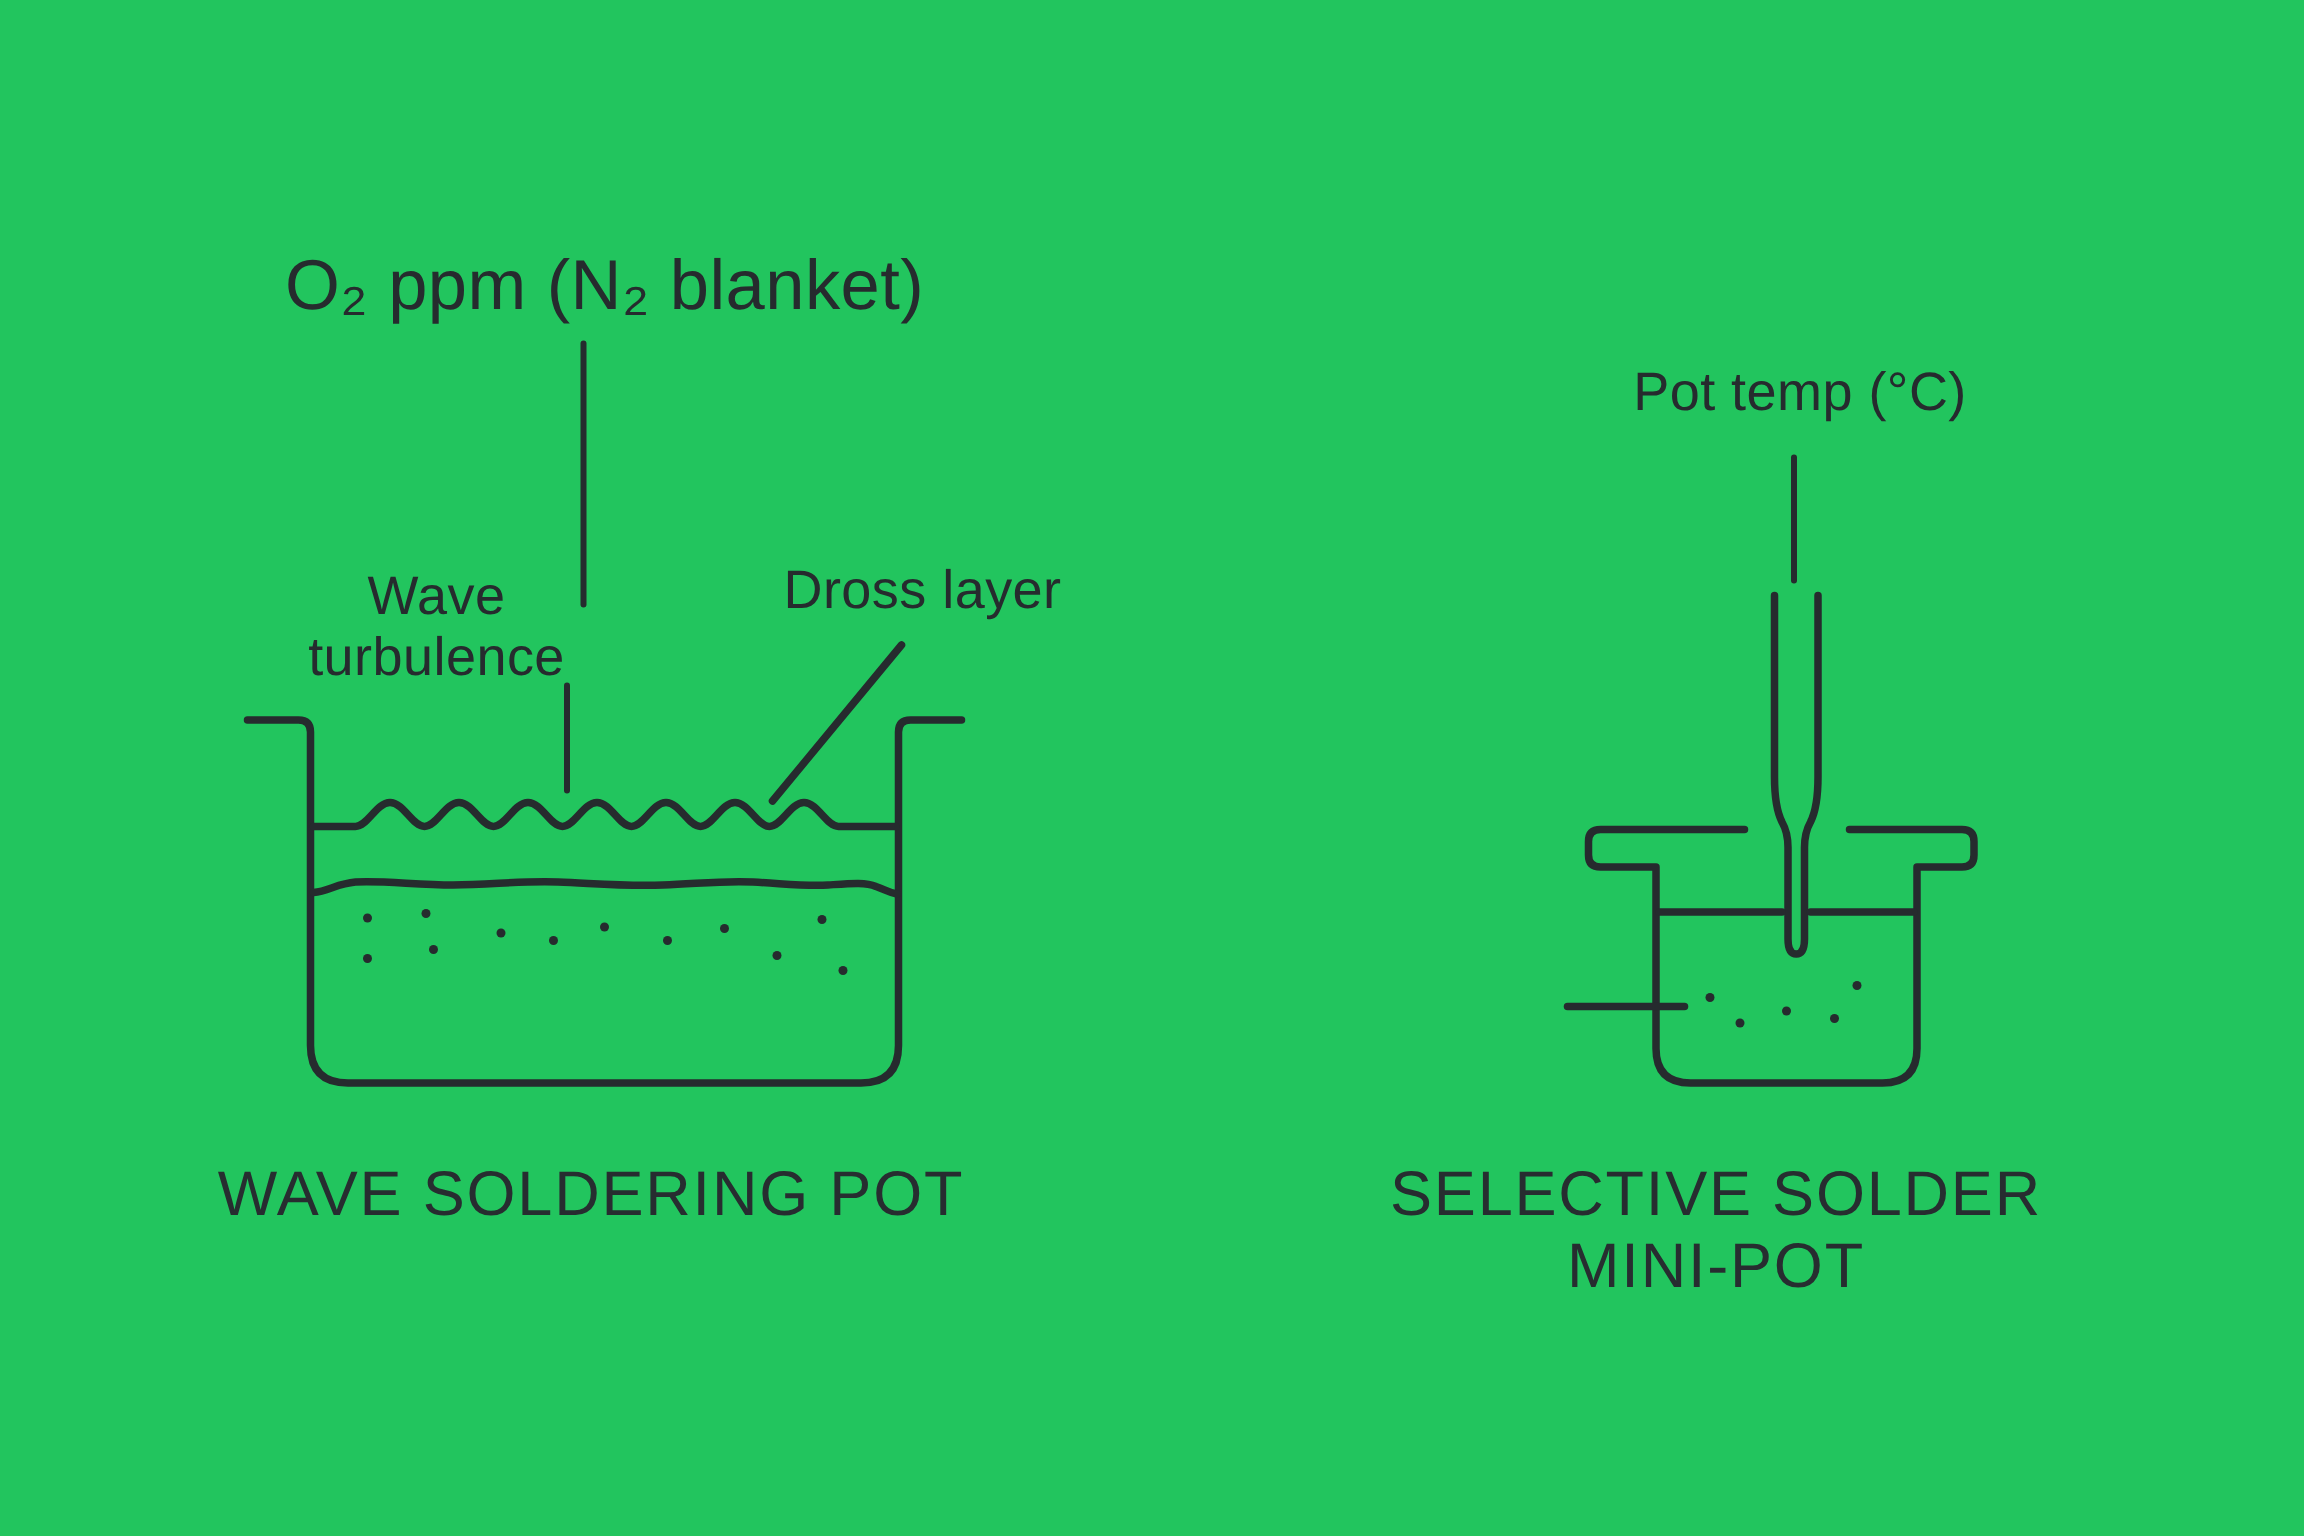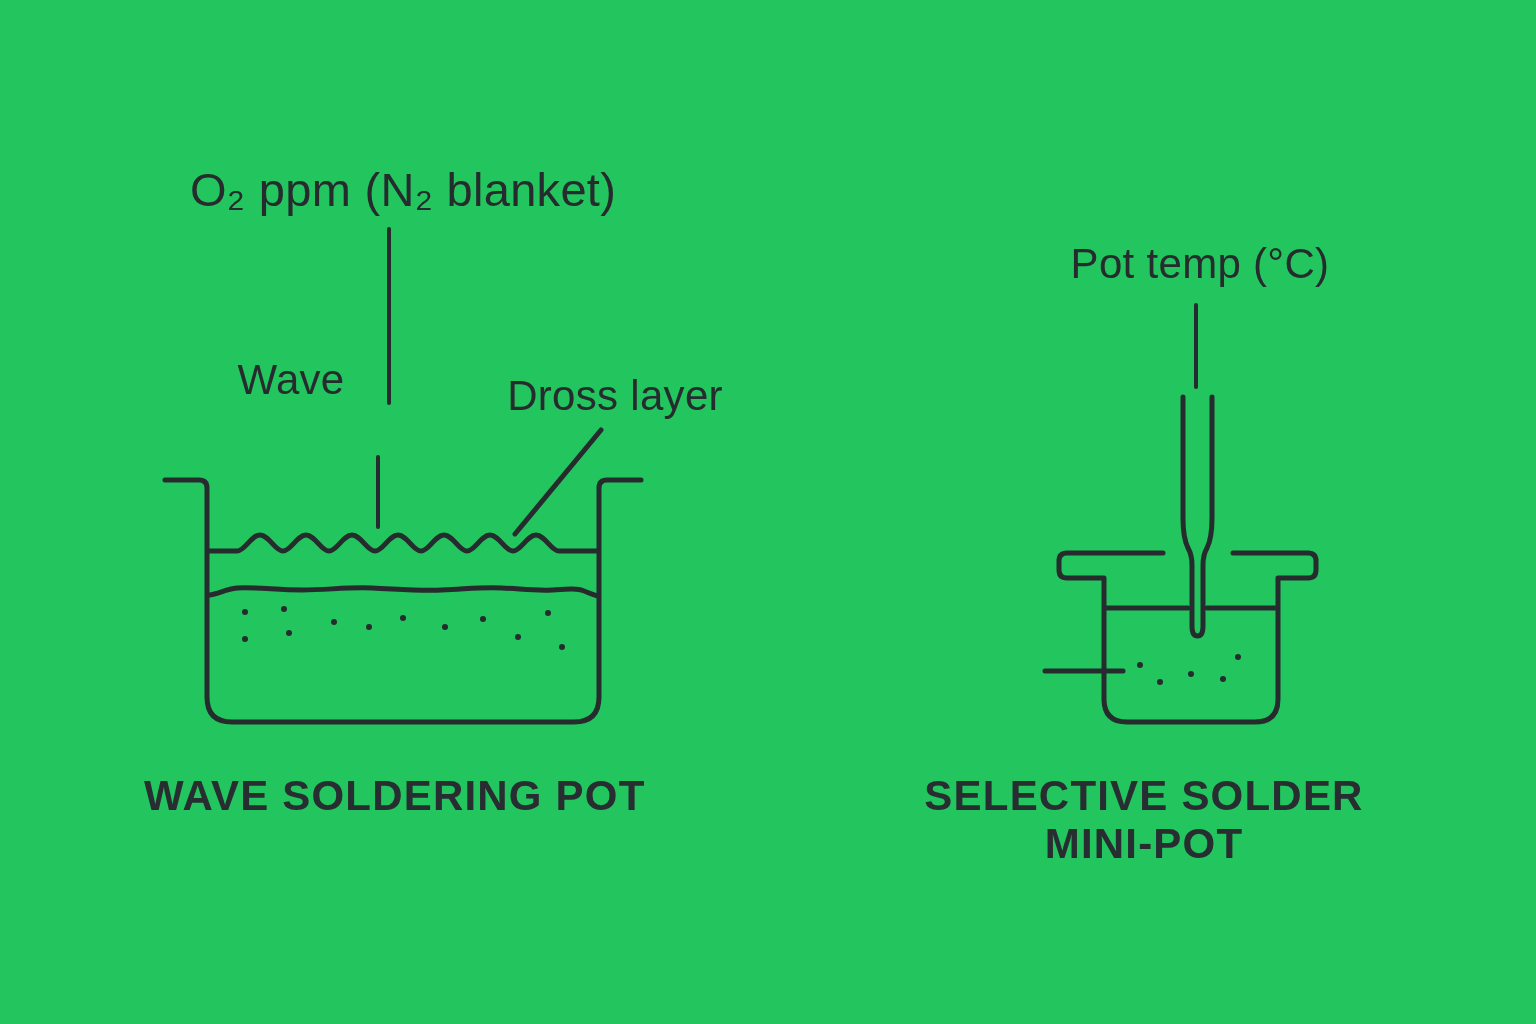--- a/index.html
+++ b/index.html
@@ -18,35 +18,35 @@
   }
   #diagram-svg {
     position: absolute;
     left: 0;
     top: 0;
   }
   .label {
     position: absolute;
     text-align: center;
     color: #262b2e;
-    font-size: 42px;
+    font-size: 36px;
     line-height: 1.14;
     letter-spacing: 0.3px;
     white-space: nowrap;
   }
   .label .line { display: block; }
   .o2 {
     left: 190px;
     top: 163px;
     width: 400px;
     font-size: 47px;
   }
   .wave-turb {
     left: 141px;
-    top: 356px;
+    top: 376px;
     width: 300px;
   }
   .dross {
     left: 465px;
     top: 372px;
     width: 300px;
     text-align: center;
   }
   .pot-temp {
     left: 1050px;
@@ -55,21 +55,21 @@
   }
   .cufe {
     left: 772px;
     top: 645px;
     width: 300px;
   }
   .title {
     position: absolute;
     text-align: center;
     font-size: 42px;
-    font-weight: 700;
+    font-weight: 400;
     letter-spacing: 1.2px;
     line-height: 1.15;
     color: #272d30;
     white-space: nowrap;
   }
   .title-left {
     left: 144px;
     top: 772px;
     width: 500px;
   }
@@ -148,20 +148,21 @@
 
       <path stroke-width="4" d="M1196,305 V387"></path>
       <path d="M1045,671 H1123"></path>
     </g>
   </svg>
 
   <div class="label o2">O₂ ppm (N₂ blanket)</div>
 
   <div class="label wave-turb">
     <span class="line">Wave</span>
+    <span class="line">turbulence</span>
   </div>
 
   <div class="label dross">Dross layer</div>
 
   <div class="label pot-temp">Pot temp (°C)</div>
 
 
   <div class="title title-left">WAVE SOLDERING POT</div>
 
   <div class="title title-right">

